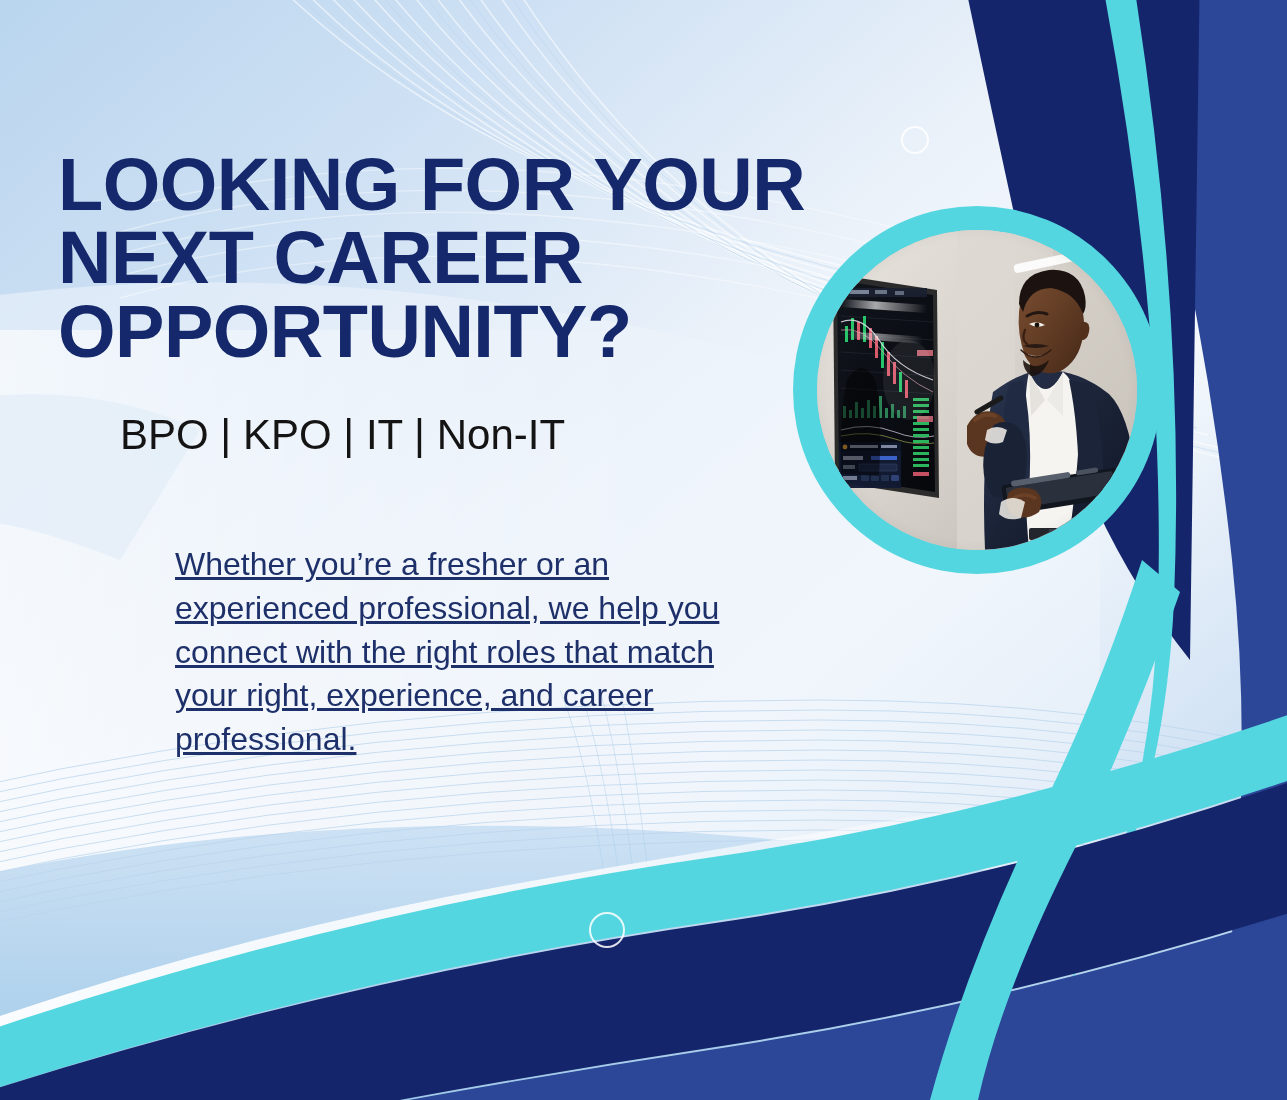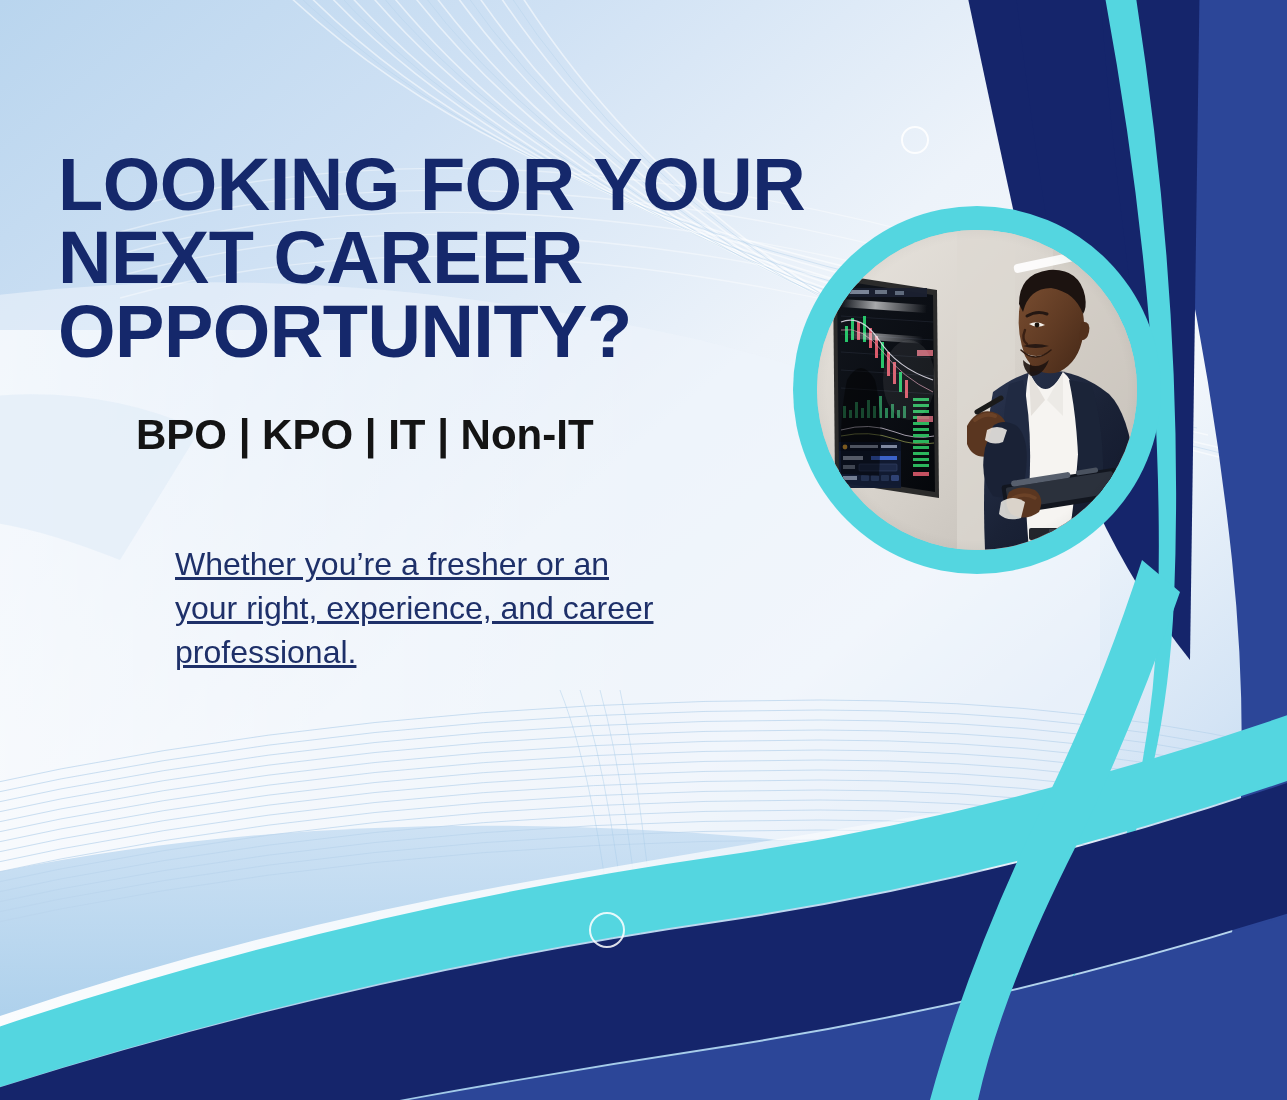--- a/index.html
+++ b/index.html
@@ -42,23 +42,22 @@
     text-transform:uppercase;
   }
   .headline .hl-line { display:block; white-space:nowrap; }
 
   .subtitle {
     position:absolute;
     left:120px; top:407px;
     width:640px;
     color:#141414;
     font-size:42px;
-    font-weight:700;
+    font-weight:400;
     line-height:1.35;
-    margin-left:16px;
   }
   .subtitle .sub-line { display:block; }
 
   .body-copy {
     position:absolute;
     left:175px; top:543px;
     width:640px;
     color:#1e3069;
     font-size:32px;
     font-weight:400;
@@ -467,19 +466,21 @@
       <span class="hl-line">NEXT CAREER</span>
       <span class="hl-line">OPPORTUNITY?</span>
     </h1>
 
     <div class="subtitle">
       <span class="sub-line">BPO | KPO | IT | Non-IT</span>
     </div>
 
     <div class="body-copy">
       <span class="bc-line">Whether you’re a fresher or an</span>
+      <span class="bc-line">experienced professional, we help you</span>
+      <span class="bc-line">connect with the right roles that match</span>
       <span class="bc-line">your right, experience, and career</span>
       <span class="bc-line">professional.</span>
     </div>
 
   </div>
 
 </div>
 
 </body></html>

